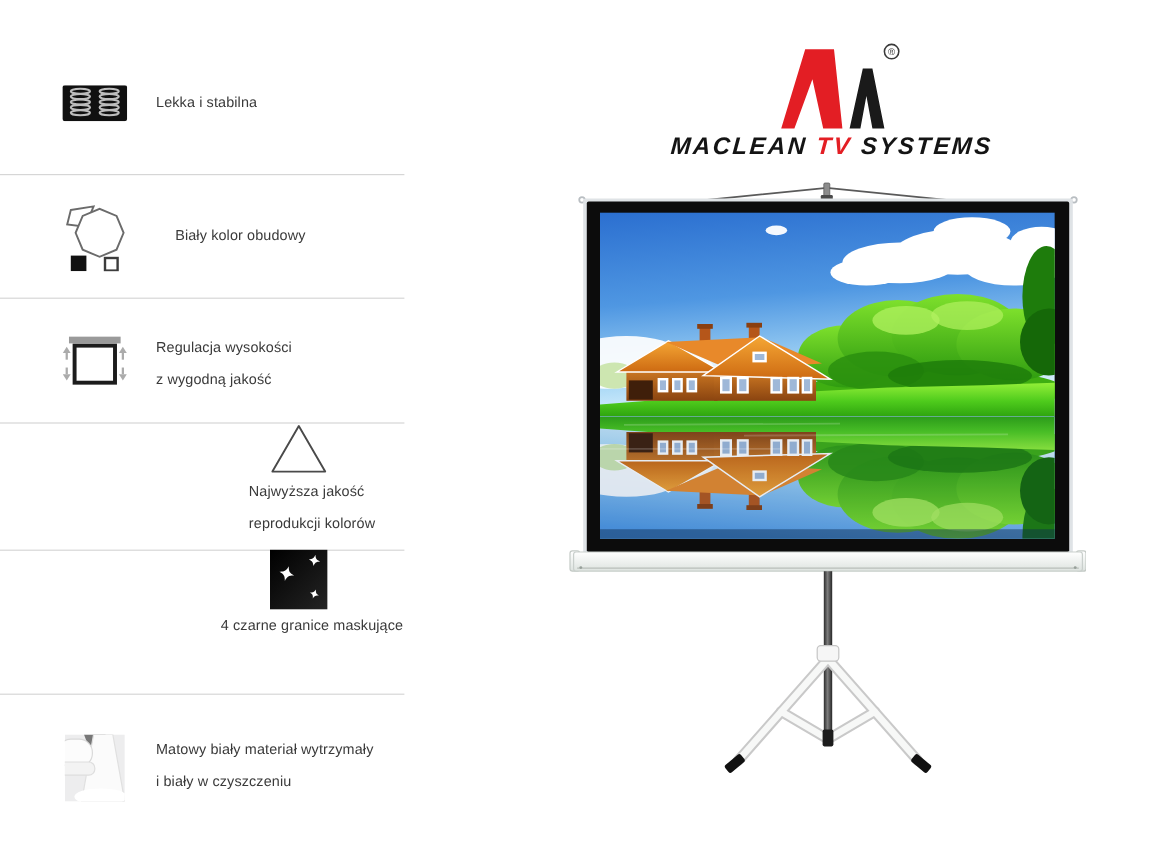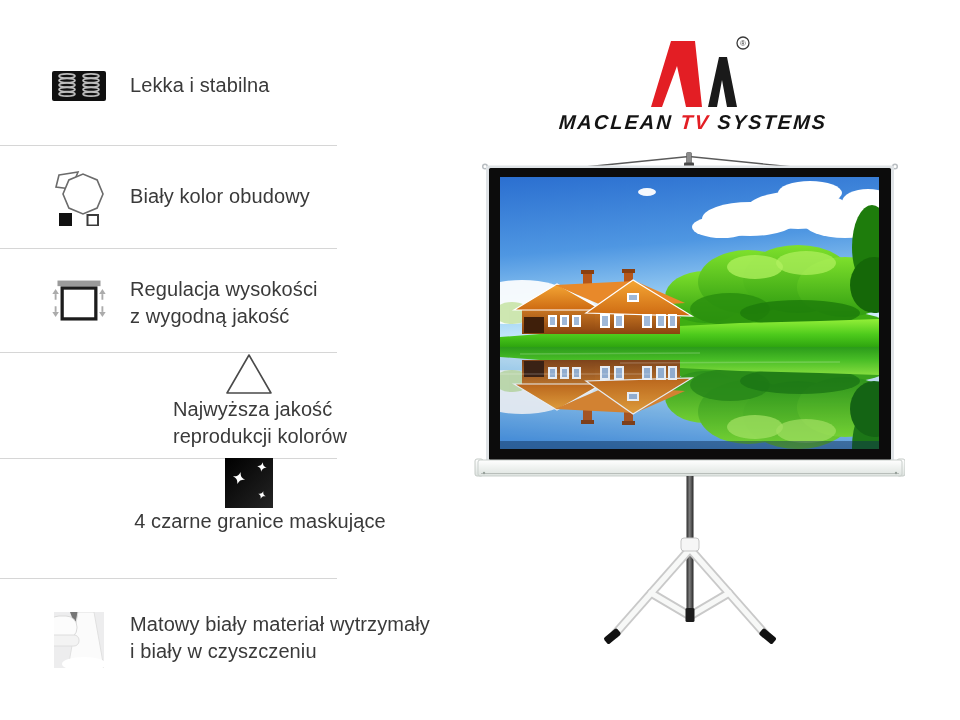--- a/index.html
+++ b/index.html
@@ -2,28 +2,28 @@
 <html><head>
 <meta charset="utf-8">
 <style>
   html,body{margin:0;padding:0;background:#fff;}
   .canvas{position:relative;width:960px;height:720px;background:#ffffff;overflow:hidden;
           font-family:"Liberation Sans", sans-serif;color:#3a3a3a;}
   
   .sep{position:absolute;left:0;width:337px;height:1px;background:#d6d6d6;}
   .feature{position:absolute;left:0;width:470px;display:flex;align-items:center;padding-left:50px;box-sizing:border-box;}
   .f1{top:0;height:145px;padding-top:26px;}
-  .f2{top:145px;height:103px;}
+  .f2{top:145px;height:103px;gap:16px;}
   .f3{top:248px;height:104px;padding-top:5px;align-items:center;}
   .f4{top:352px;height:106px;flex-direction:column;}
   .f5{top:458px;height:120px;flex-direction:column;}
   .f6{top:578px;height:142px;align-items:flex-start;padding-top:33px;}
   .icon-box{width:58px;min-width:58px;display:flex;align-items:center;justify-content:center;margin-right:22px;}
   .f6 .icon-box{margin-top:1px;}
-  .ftext{font-size:20px;line-height:27px;letter-spacing:.1px;color:#3a3a3a;}
+  .ftext{font-size:12px;line-height:27px;letter-spacing:.1px;color:#3a3a3a;}
   
   .logo{position:absolute;left:548px;top:28px;width:290px;text-align:center;}
   .logo-mark{display:block;margin:0 auto;}
   .wordmark{margin-top:1px;font-style:italic;font-weight:bold;font-size:20px;letter-spacing:2px;
             color:#141414;white-space:nowrap;transform:skewX(-4deg);}
   .wordmark .tv{color:#e31e24;}
   
   .product{position:absolute;left:465px;top:150px;}
 </style>
 </head>

